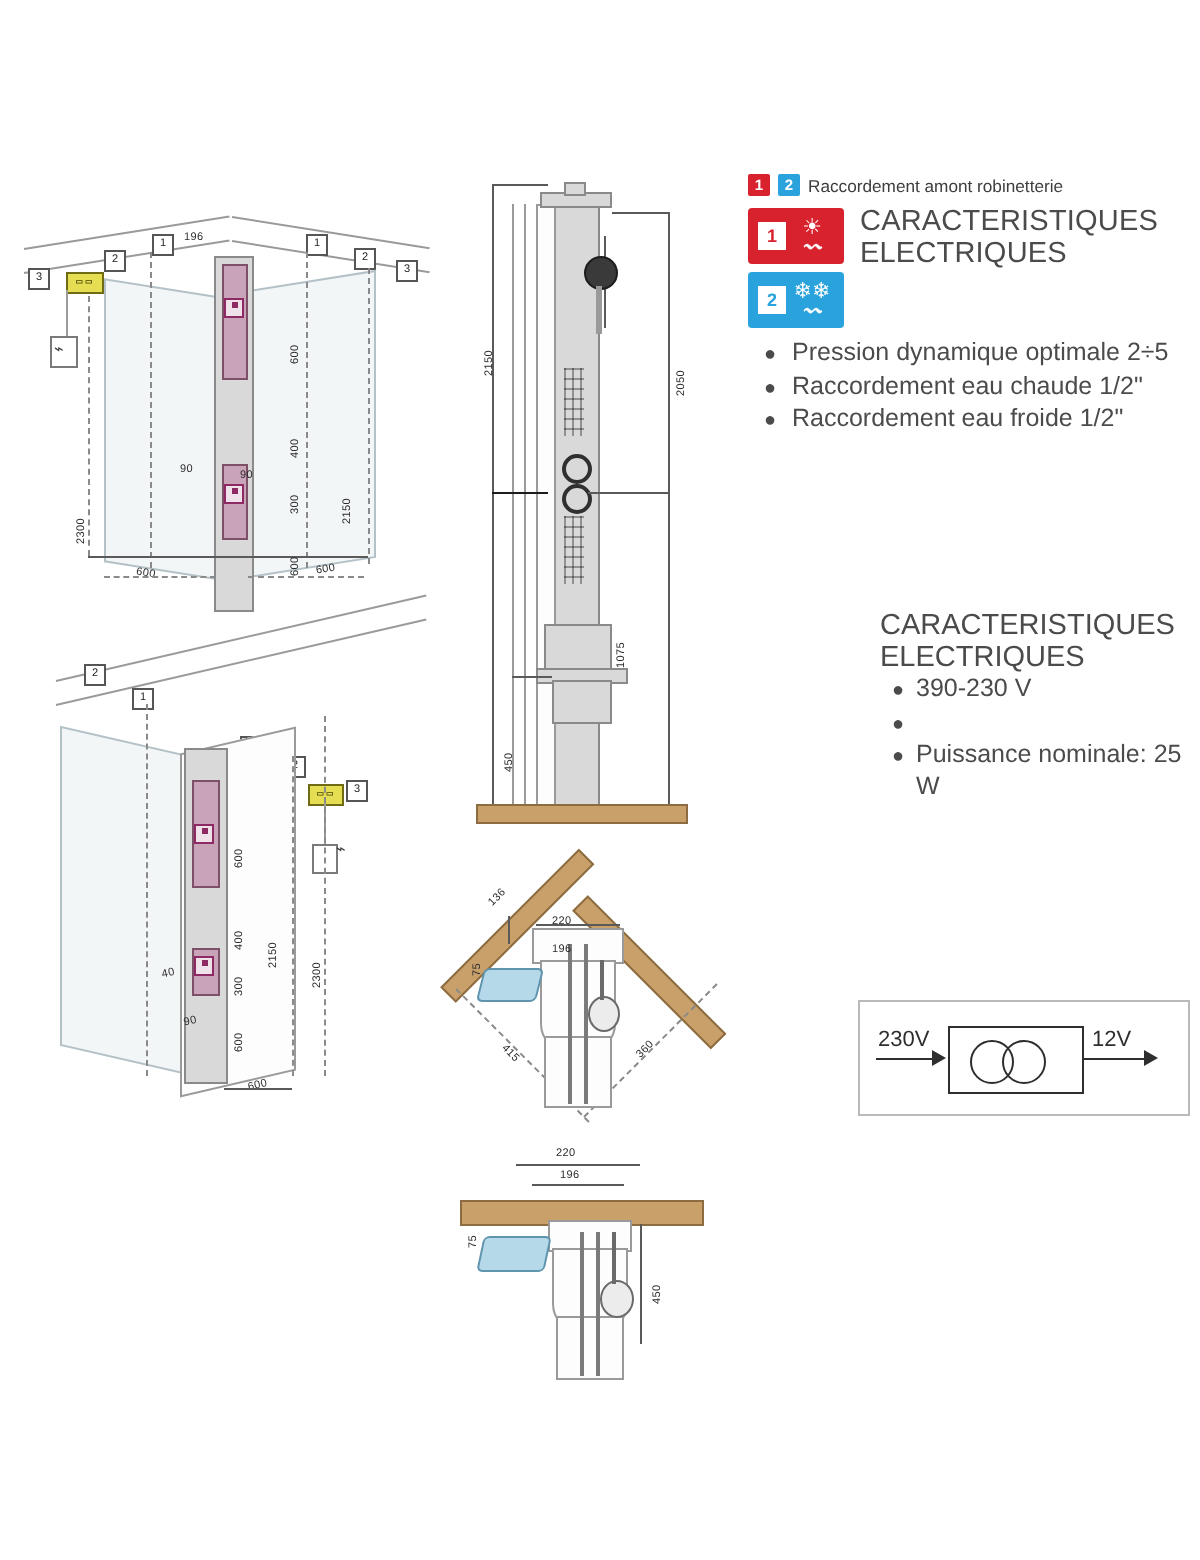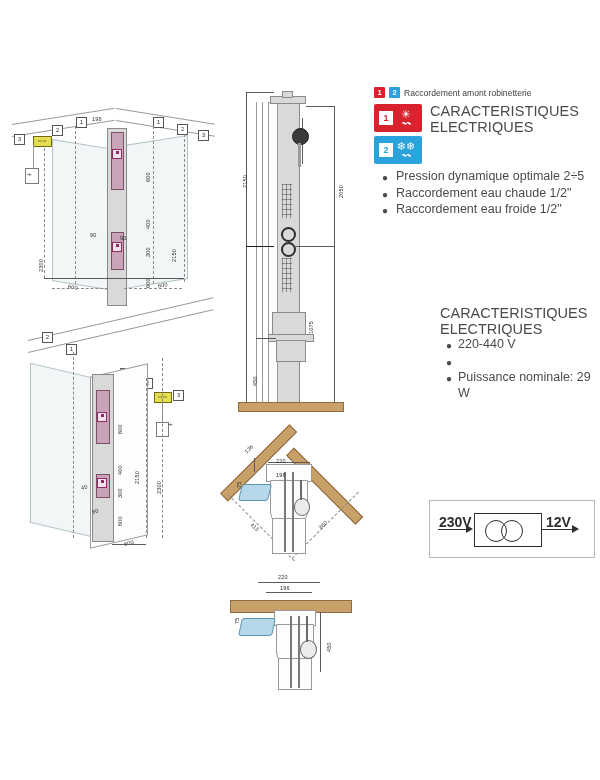--- a/index.html
+++ b/index.html
@@ -67,21 +67,21 @@
   .elec-title{font-size:14.5px;line-height:15.5px;color:#4b4b4b;}
   .elec .bul .dot{width:18px;flex:0 0 18px;}
 
   .warn{position:absolute;left:434px;top:420px;width:160px;
         font-size:8.3px;line-height:10.4px;color:#4b4b4b;}
 
   .tbox{position:absolute;left:429px;top:500px;width:164px;height:56px;
         border:1px solid #b9b9b9;}
   .tinner{position:absolute;left:44px;top:12px;width:66px;height:32px;border:1.4px solid #2e2e2e;}
   .tc{position:absolute;top:6px;width:20px;height:20px;border:1.4px solid #2e2e2e;border-radius:50%;}
-  .tlabel{position:absolute;font-size:14px;color:#2e2e2e;font-weight:bold;}
+  .tlabel{position:absolute;font-size:11px;color:#2e2e2e;}
   .arrowline{position:absolute;height:0;border-top:1.6px solid #2e2e2e;}
   .arrowhd{position:absolute;width:0;height:0;border-top:4px solid transparent;
            border-bottom:4px solid transparent;border-left:7px solid #2e2e2e;}
 </style>
 </head>
 <body>
 
 <div class="page">
 
   <div style="position:absolute;left:8px;top:92px;width:210px;height:215px;">
@@ -325,28 +325,28 @@
         <span class="tx">Raccordement eau froide 1/2"</span>
       </div>
     </div>
   </div>
 
   <div class="elec">
     <div class="elec-title">CARACTERISTIQUES</div>
     <div class="elec-title">ELECTRIQUES</div>
     <div class="bul">
       <span class="dot">●</span>
-      <span class="tx">220-440 V</span>
+      <span class="tx">390-230 V</span>
     </div>
     <div class="bul">
       <span class="dot">●</span>
     </div>
     <div class="bul">
       <span class="dot">●</span>
-      <span class="tx">Puissance nominale: 29 W</span>
+      <span class="tx">Puissance nominale: 25 W</span>
     </div>
   </div>
 
 
   <div class="tbox">
     <div class="tinner">
       <div class="tc" style="left:10px;"></div>
       <div class="tc" style="left:26px;"></div>
     </div>
     <div class="arrowline" style="left:8px;top:28px;width:30px;"></div>

